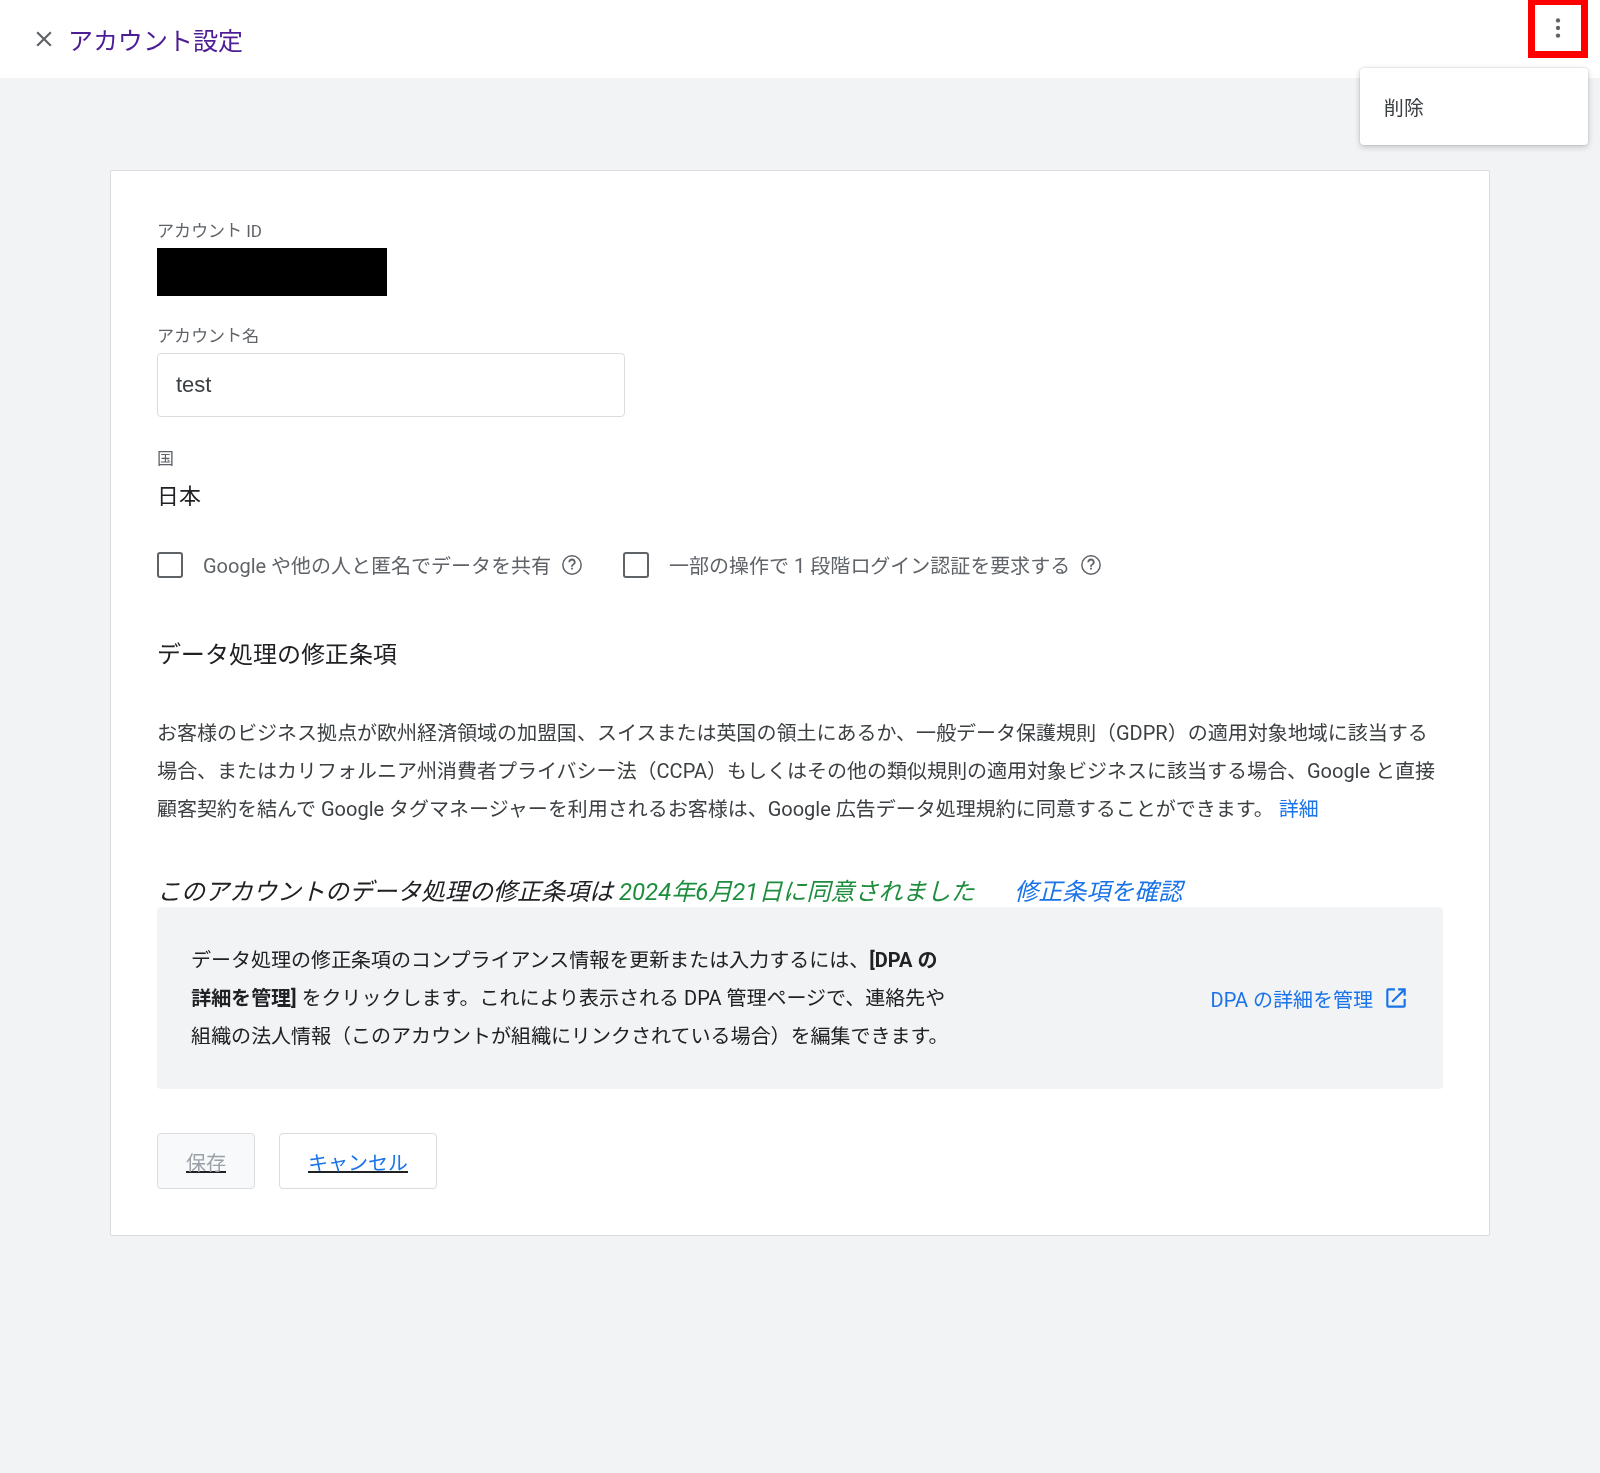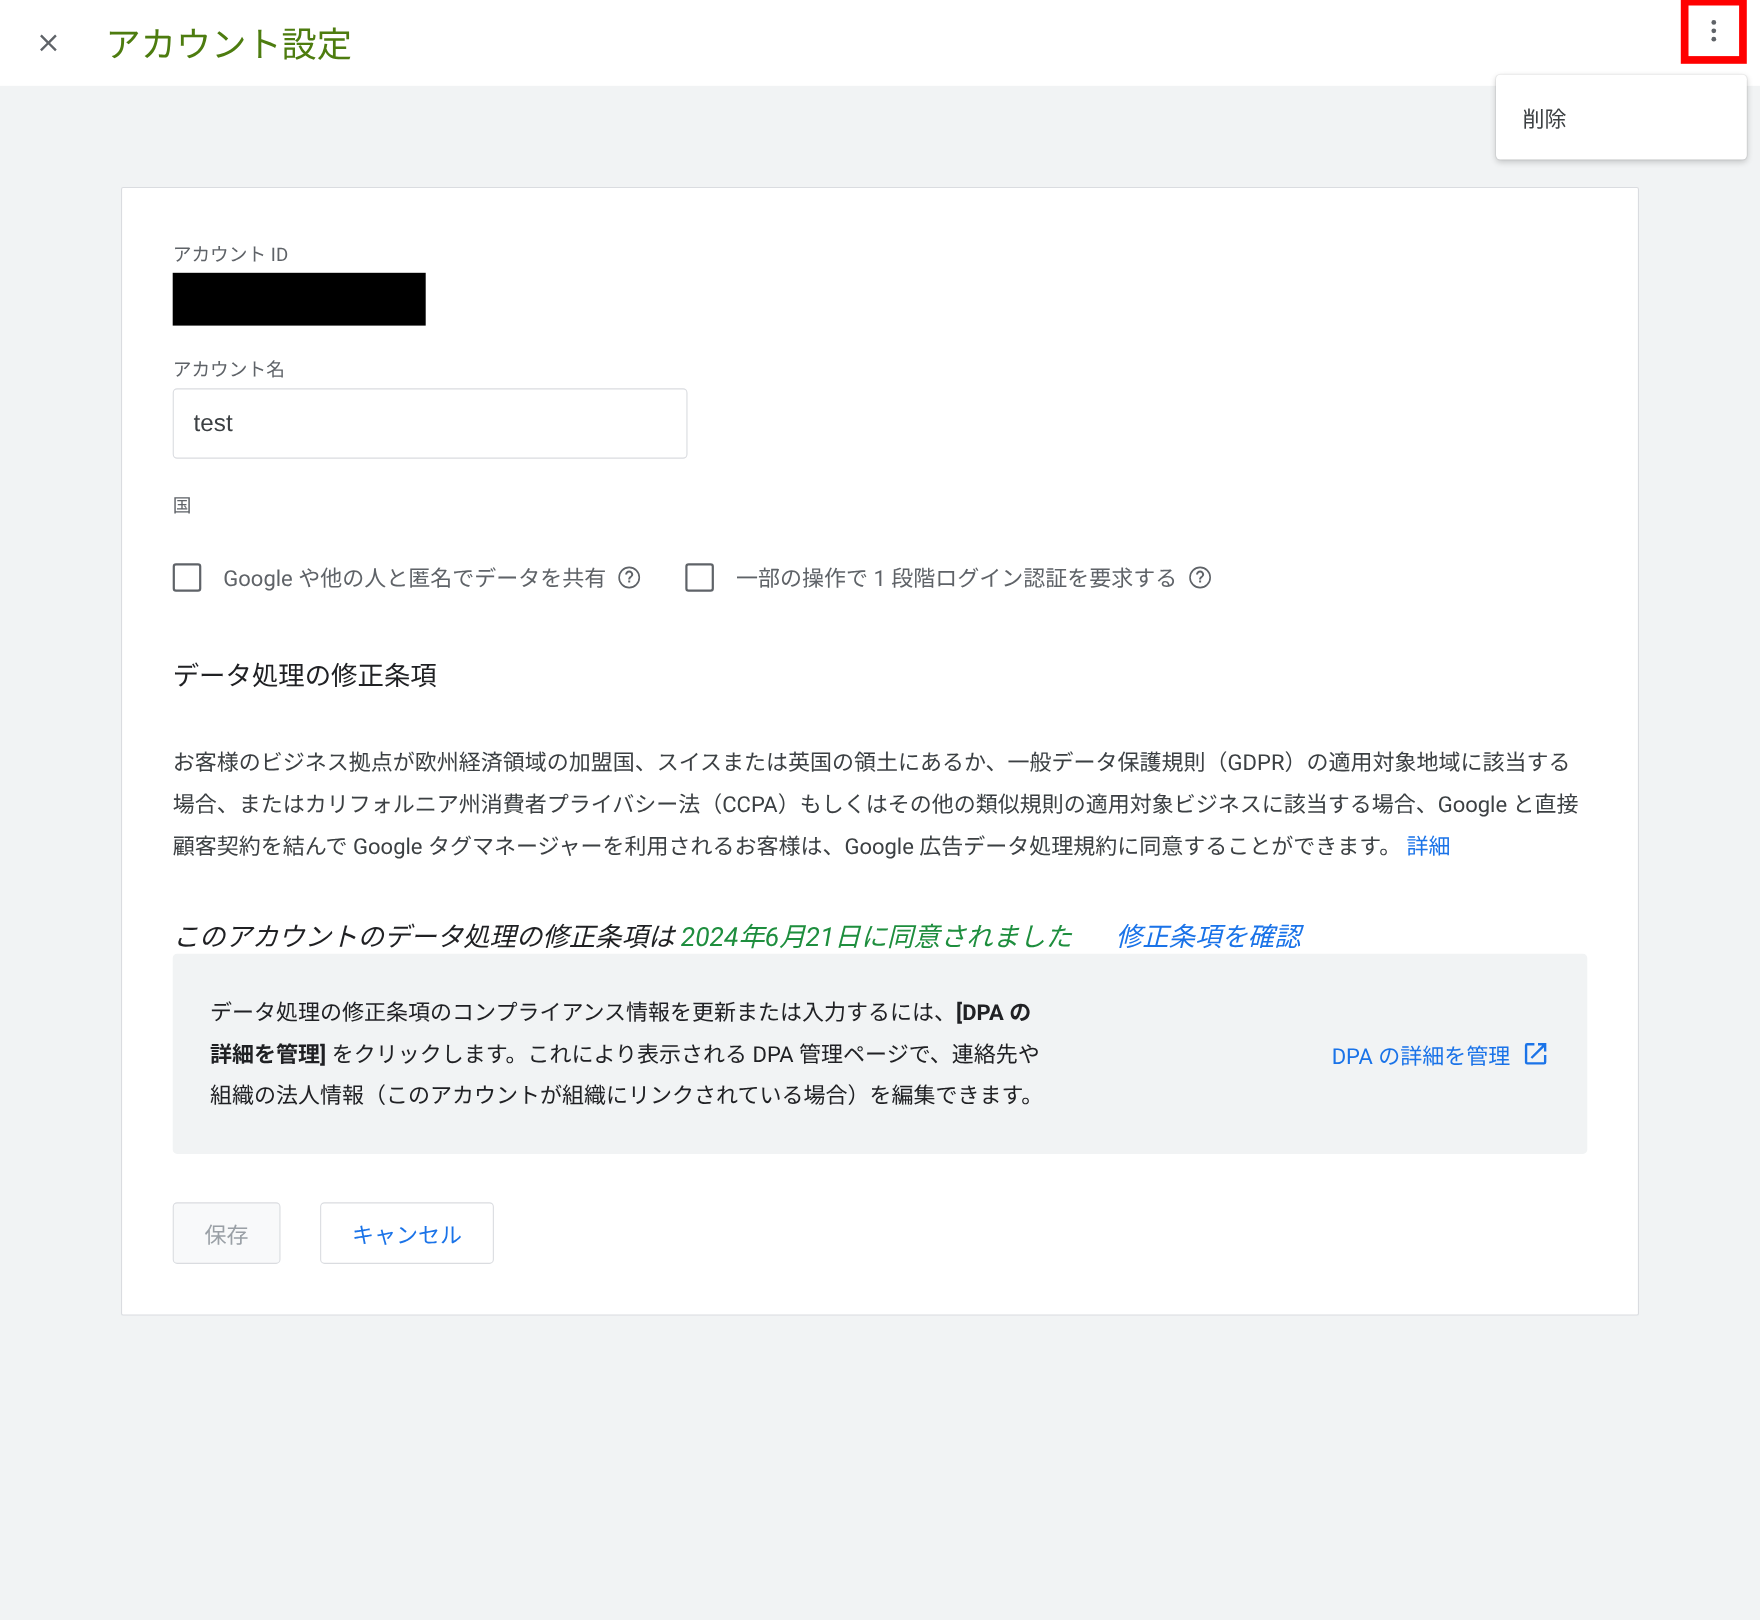--- a/index.html
+++ b/index.html
@@ -22,23 +22,22 @@
   }
   .hbar .close-btn {
     width: 48px; height: 48px;
     display: flex; align-items: center; justify-content: center;
     border-radius: 50%;
     cursor: pointer;
     color: #5f6368;
   }
   .hbar .close-btn svg { width: 26px; height: 26px; }
   .hbar .title {
-    font-size: 32px;
-    margin-left: 28px;
-    color: #4d7c0f;
+    font-size: 25px;
+    color: #4c1d95;
   }
   .menu-wrap {
     position: absolute;
     top: -2px; right: 12px;
     display: flex; flex-direction: column; align-items: flex-end;
   }
   .menu-btn {
     width: 60px; height: 60px;
     display: flex; align-items: center; justify-content: center;
     cursor: pointer;
@@ -108,21 +107,21 @@
   .info-box {
     background: #f1f3f4;
     border-radius: 4px;
     padding: 34px 34px;
     display: flex; align-items: center; justify-content: space-between; gap: 40px;
   }
   .info-text { font-size: 20px; line-height: 1.9; max-width: 760px; }
   .info-text b { font-weight: 700; }
   .dpa-link { color: #1a73e8; font-size: 20px; display: flex; align-items: center; gap: 10px; cursor: pointer; white-space: nowrap; }
   .dpa-link svg { width: 26px; height: 26px; }
-  .btn-row { display: flex; gap: 36px; margin-top: 44px; }
+  .btn-row { display: flex; gap: 24px; margin-top: 44px; text-decoration: underline; }
   .btn {
     height: 56px; padding: 0 28px; border-radius: 4px; font-size: 20px;
     display: flex; align-items: center; justify-content: center;
     border: 1px solid #dadce0; background: #fff; cursor: pointer;
   }
   .btn-disabled { color: #9aa0a6; background: #f8f9fa; cursor: default; }
   .btn-cancel { color: #1a73e8; }
 </style>
 </head>
 <body>
@@ -152,20 +151,21 @@
 <div class="page">
   <div class="card">
 
     <div class="fld-label">アカウント ID</div>
     <div class="redact"></div>
 
     <div class="fld-label">アカウント名</div>
     <input class="name-input" value="test" style="">
 
     <div class="country-label">国</div>
+    <div class="country-value">日本</div>
 
     <div class="chk-wrap">
       <div class="chk-row">
         <div class="chk"></div>
         <div class="chk-text">
           <span>Google や他の人と匿名でデータを共有</span>
           <span class="help-icon">
               <svg viewBox="0 0 24 24">
                 <path fill="none" stroke="currentColor" stroke-width="1.6" d="M12 2a10 10 0 100 20 10 10 0 000-20z"></path>
                 <path fill="currentColor" d="M11 17h2v-2h-2v2zm1-12c-2.2 0-4 1.8-4 4h2c0-1.1.9-2 2-2s2 .9 2 2c0 2-3 1.8-3 5h2c0-2.2 3-2.5 3-5 0-2.2-1.8-4-4-4z"></path>

